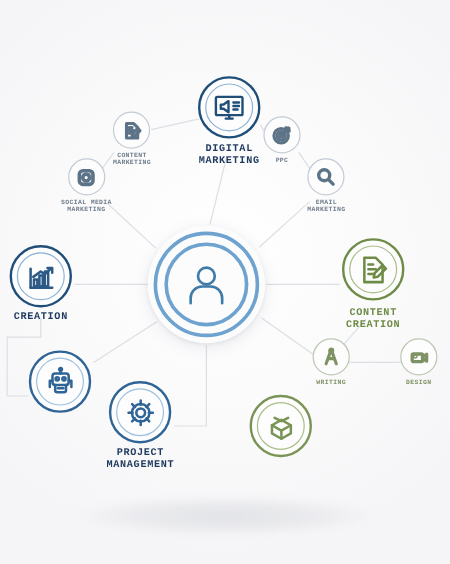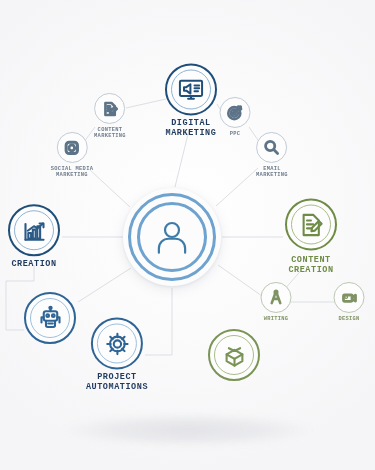--- a/index.html
+++ b/index.html
@@ -215,21 +215,21 @@
   <div class="node t-major blue2" style="left:117px;top:355px;">
     <div class="ring">
       <div class="inner"></div>
       <svg class="gi" width="27" height="27" viewBox="0 0 48 48" fill="none" stroke="#2f6496" stroke-width="2.1" stroke-linecap="round" stroke-linejoin="round">
         <circle cx="24" cy="24" r="6.5"></circle>
         <path d="M24 6v6M24 36v6M6 24h6M36 24h6M11.3 11.3l4.3 4.3M32.4 32.4l4.3 4.3M36.7 11.3l-4.3 4.3M15.6 32.4l-4.3 4.3"></path>
         <circle cx="24" cy="24" r="13"></circle>
       </svg>
     </div>
     <div class="lbl">PROJECT
-AUTOMATIONS</div>
+MANAGEMENT</div>
   </div>
 
   <div class="node t-major greenlbl-blue" style="left:234px;top:355px;">
     <div class="ring">
       <div class="inner"></div>
       <svg class="gi" width="27" height="27" viewBox="0 0 48 48" fill="none" stroke="#7a9456" stroke-width="2.1" stroke-linecap="round" stroke-linejoin="round">
         <path d="M10 22l14-8 14 8-14 8z"></path>
         <path d="M10 22v12l14 8 14-8V22"></path>
         <path d="M24 30v12"></path>
         <path d="M14 11l10 5 10-5"></path>

